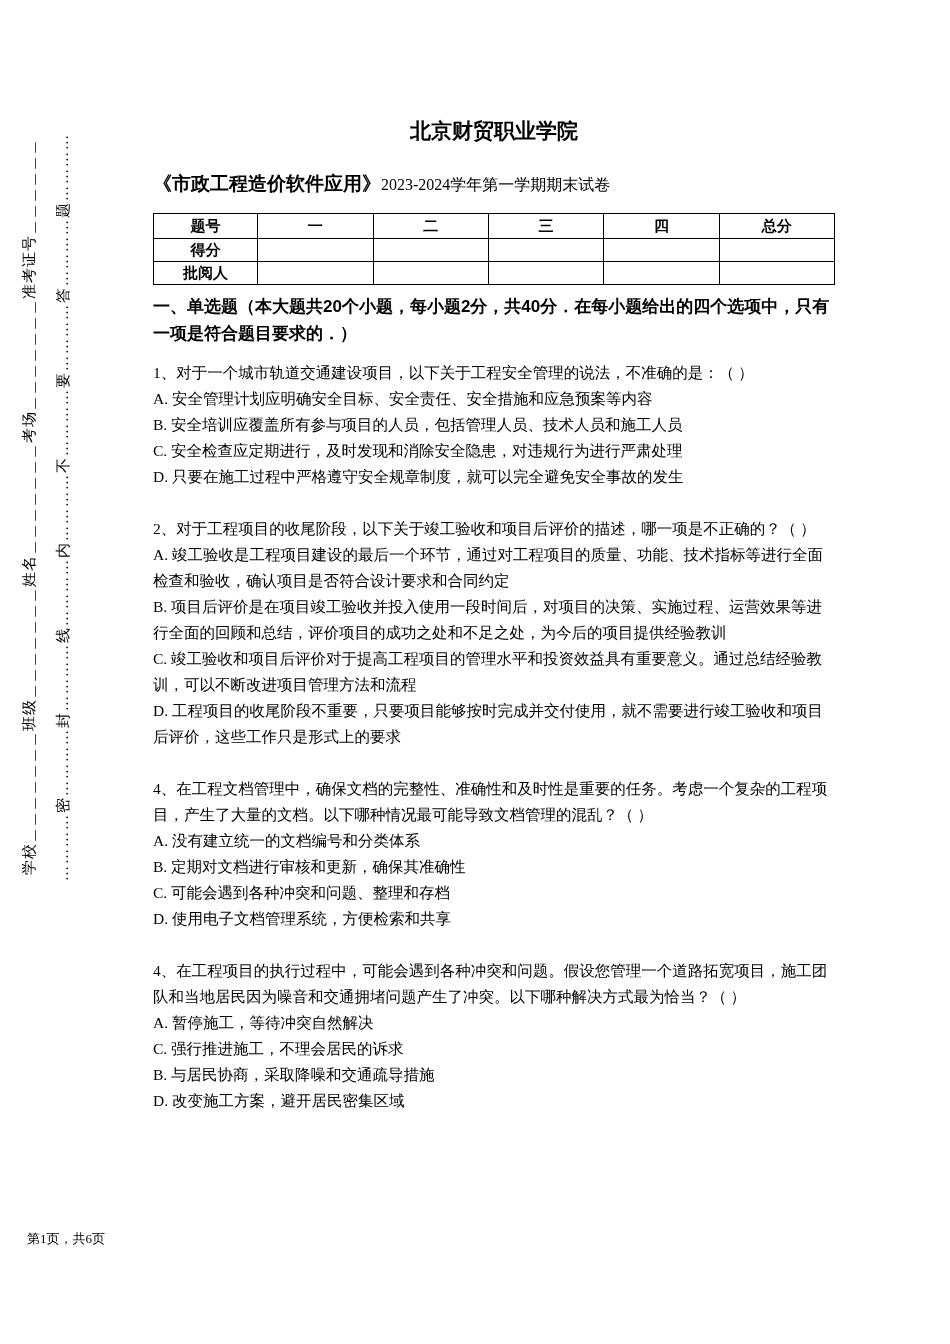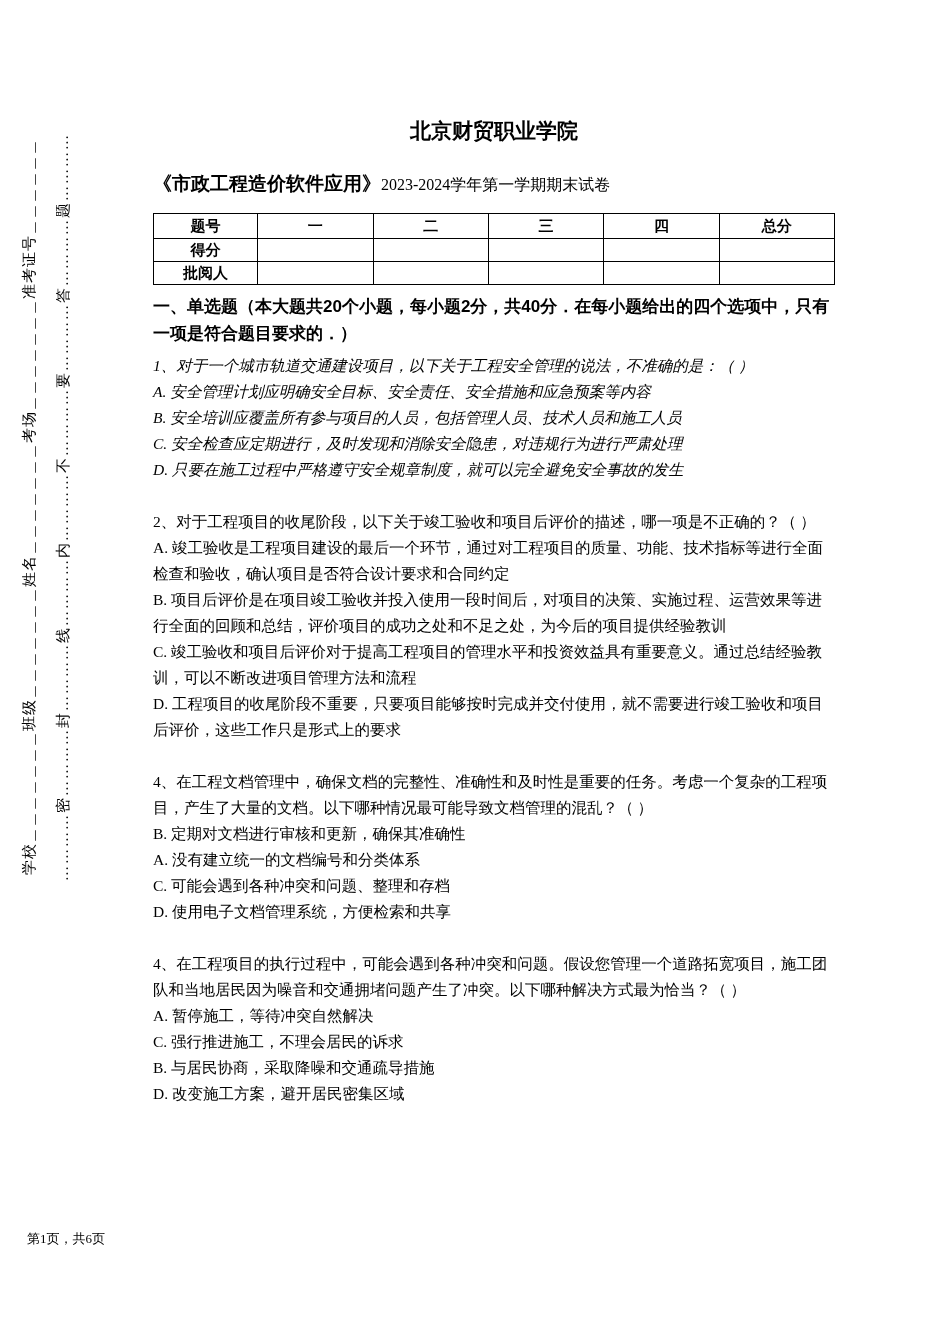--- a/index.html
+++ b/index.html
@@ -82,21 +82,21 @@
     font-weight:bold;
     font-size:17px;
     line-height:27px;
   }
 
   .question {
     margin-top:26px;
     font-size:15.5px;
     line-height:26px;
   }
-  .question.first { margin-top:6px;font-style:italic; }
+  .question.first { margin-top:13px; }
   .question .stem { }
   .question .option { }
 
   .footer {
     position:absolute;
     left:0; top:1230px;
     width:950px;
     text-align:left;
     font-size:13px;
     line-height:18px;
@@ -168,22 +168,22 @@
   <div class="question">
     <div class="stem">2、对于工程项目的收尾阶段，以下关于竣工验收和项目后评价的描述，哪一项是不正确的？（ ）</div>
     <div class="option">A. 竣工验收是工程项目建设的最后一个环节，通过对工程项目的质量、功能、技术指标等进行全面检查和验收，确认项目是否符合设计要求和合同约定</div>
     <div class="option">B. 项目后评价是在项目竣工验收并投入使用一段时间后，对项目的决策、实施过程、运营效果等进行全面的回顾和总结，评价项目的成功之处和不足之处，为今后的项目提供经验教训</div>
     <div class="option">C. 竣工验收和项目后评价对于提高工程项目的管理水平和投资效益具有重要意义。通过总结经验教训，可以不断改进项目管理方法和流程</div>
     <div class="option">D. 工程项目的收尾阶段不重要，只要项目能够按时完成并交付使用，就不需要进行竣工验收和项目后评价，这些工作只是形式上的要求</div>
   </div>
 
   <div class="question">
     <div class="stem">4、在工程文档管理中，确保文档的完整性、准确性和及时性是重要的任务。考虑一个复杂的工程项目，产生了大量的文档。以下哪种情况最可能导致文档管理的混乱？（ ）</div>
+    <div class="option">A. 没有建立统一的文档编号和分类体系</div>
     <div class="option">B. 定期对文档进行审核和更新，确保其准确性</div>
-    <div class="option">A. 没有建立统一的文档编号和分类体系</div>
     <div class="option">C. 可能会遇到各种冲突和问题、整理和存档</div>
     <div class="option">D. 使用电子文档管理系统，方便检索和共享</div>
   </div>
 
   <div class="question">
     <div class="stem">4、在工程项目的执行过程中，可能会遇到各种冲突和问题。假设您管理一个道路拓宽项目，施工团队和当地居民因为噪音和交通拥堵问题产生了冲突。以下哪种解决方式最为恰当？（ ）</div>
     <div class="option">A. 暂停施工，等待冲突自然解决</div>
     <div class="option">C. 强行推进施工，不理会居民的诉求</div>
     <div class="option">B. 与居民协商，采取降噪和交通疏导措施</div>
     <div class="option">D. 改变施工方案，避开居民密集区域</div>

